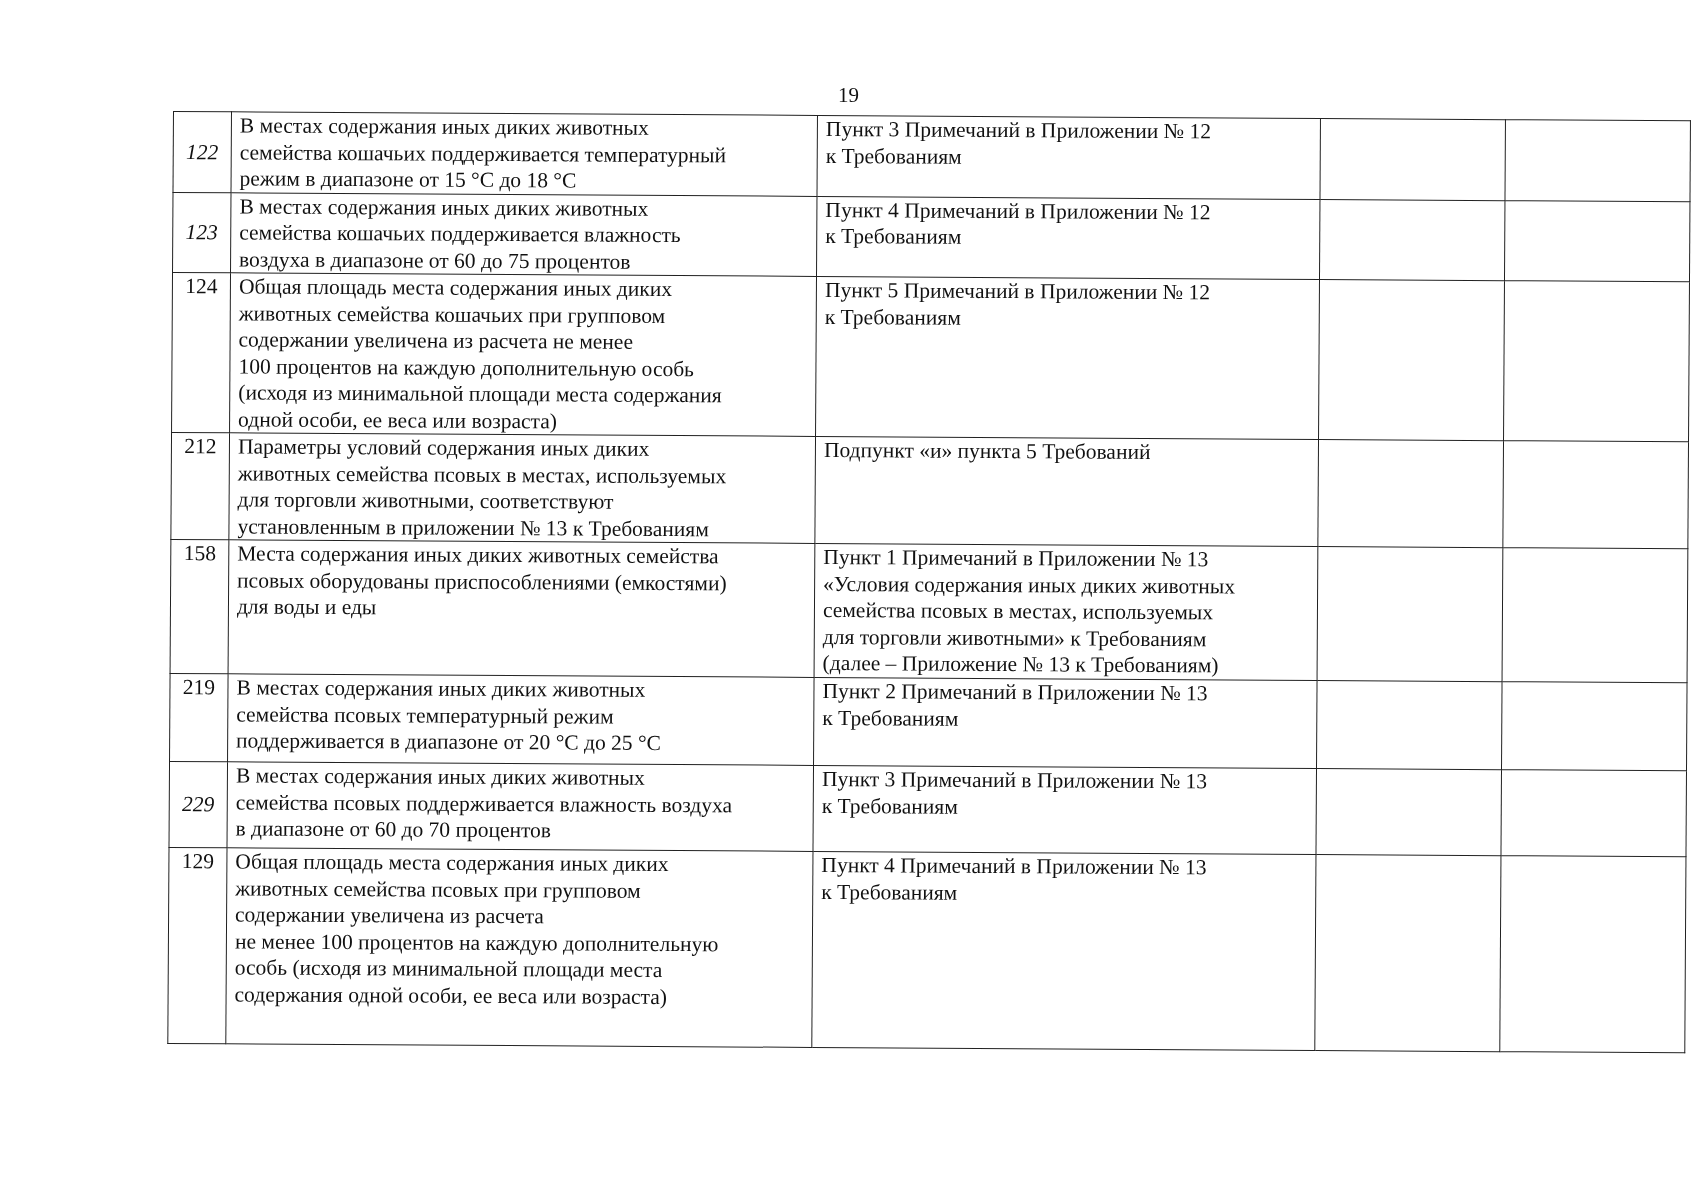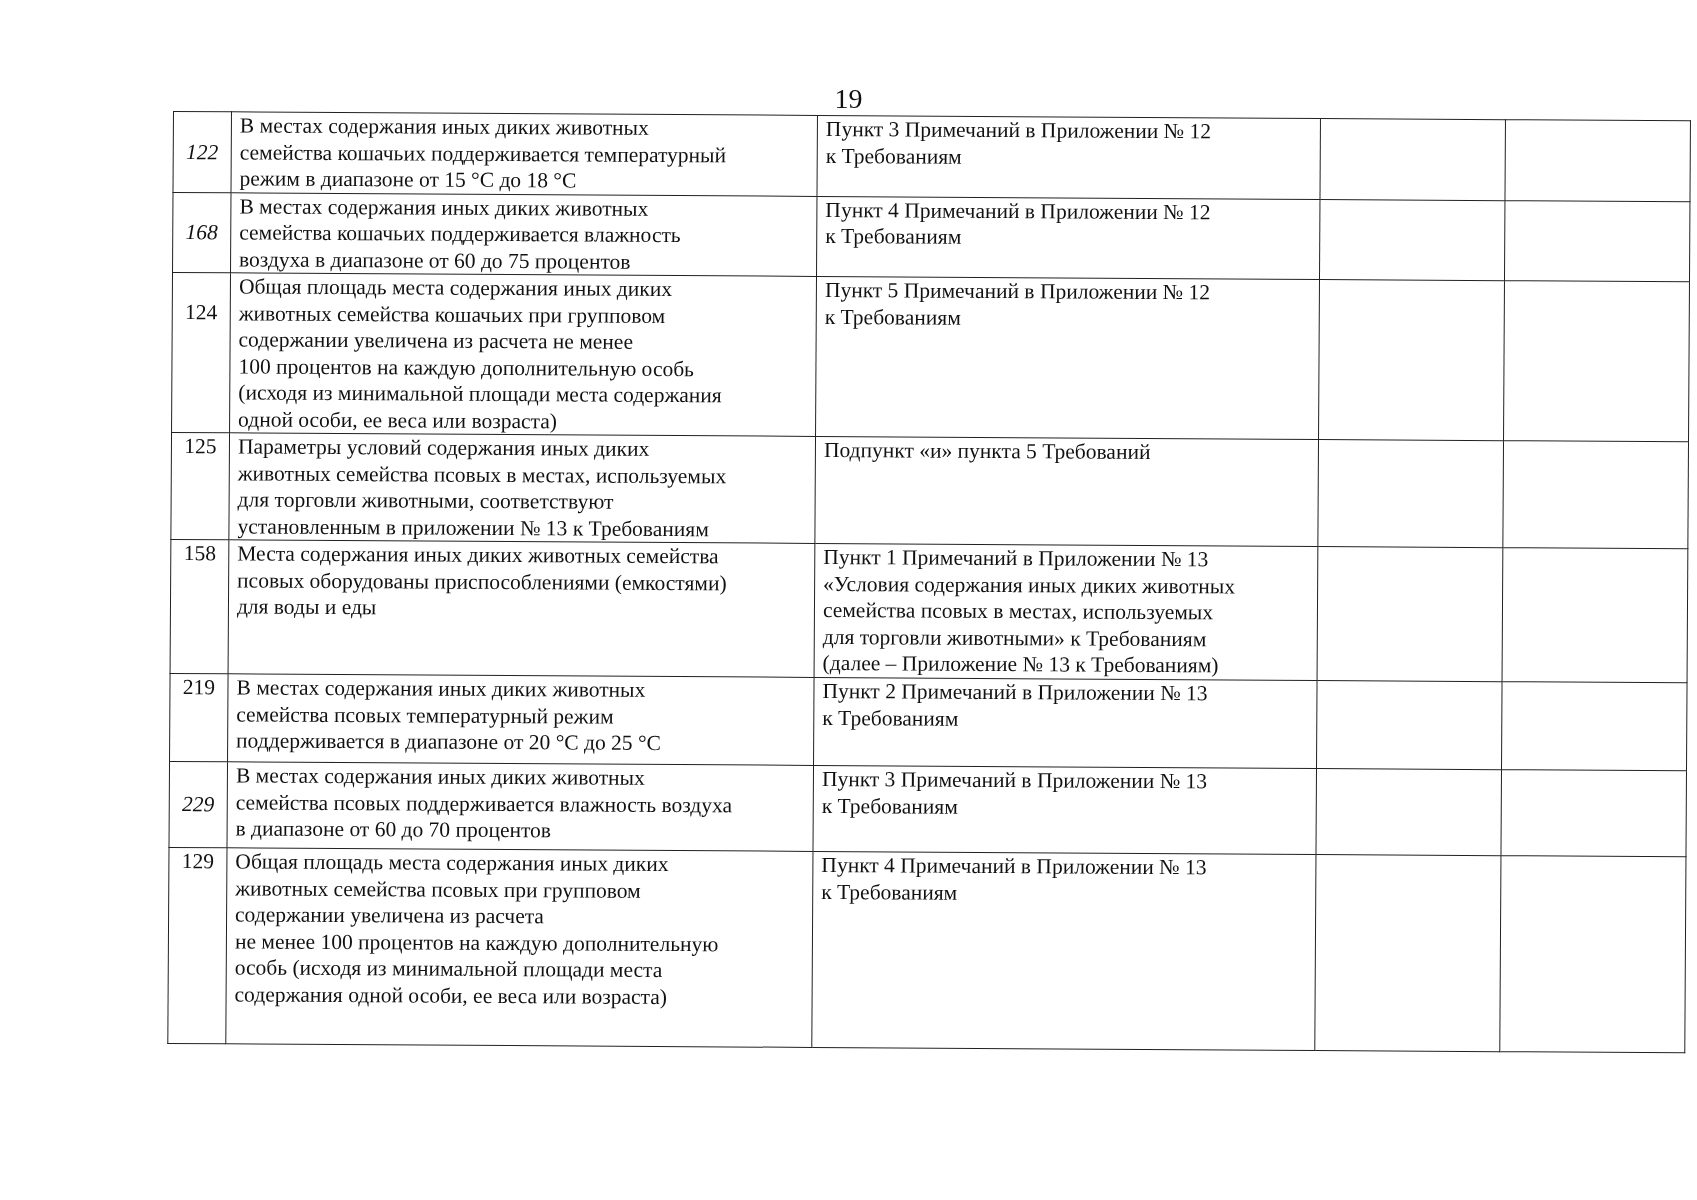--- a/index.html
+++ b/index.html
@@ -1,19 +1,19 @@
 <!DOCTYPE html>
 <html><head>
 <meta charset="utf-8">
 <style>
   html, body { margin: 0; padding: 0; background: #ffffff; }
   body { width: 1697px; height: 1200px; position: relative; overflow: hidden;
          font-family: "Liberation Serif", "DejaVu Serif", serif; color: #111; }
   .page-number { position: absolute; left: 0; width: 1697px; top: 83px; text-align: center;
-                 font-size: 28px; }
+                 font-size: 21px; }
   table.doc { position: absolute; left: 173px; top: 111px; border-collapse: collapse;
               table-layout: fixed; transform: rotate(0.35deg); transform-origin: 0 0; }
   table.doc td { border: 1.5px solid #222; vertical-align: top; font-size: 21.5px;
                  line-height: 26.5px; padding: 0 8px; }
   td.num { width: 41px; text-align: center; padding: 0 4px; }
   td.num.mid { vertical-align: middle; font-style: italic; }
   td.req { width: 569px; }
   td.ref { width: 486px; padding-top: 6px; }
   td.c4 { width: 168px; }
   td.c5 { width: 168px; }
@@ -34,54 +34,54 @@
         <span>режим в диапазоне от 15 °С до 18 °С</span>
       </td>
       <td class="ref">
         <span>Пункт 3 Примечаний в Приложении № 12</span>
         <span>к Требованиям</span>
       </td>
       <td class="c4"></td>
       <td class="c5"></td>
     </tr>
     <tr style="height:80px">
-      <td class="num mid">168</td>
+      <td class="num mid">123</td>
       <td class="req">
         <span>В местах содержания иных диких животных</span>
         <span>семейства кошачьих поддерживается влажность</span>
         <span>воздуха в диапазоне от 60 до 75 процентов</span>
       </td>
       <td class="ref">
         <span>Пункт 4 Примечаний в Приложении № 12</span>
         <span>к Требованиям</span>
       </td>
       <td class="c4"></td>
       <td class="c5"></td>
     </tr>
     <tr style="height:160px">
       <td class="num">
-          <span style="display:block;margin-top:26px">124</span>
+          <span style="display:block;">124</span>
         </td>
       <td class="req">
         <span>Общая площадь места содержания иных диких</span>
         <span>животных семейства кошачьих при групповом</span>
         <span>содержании увеличена из расчета не менее</span>
         <span>100 процентов на каждую дополнительную особь</span>
         <span>(исходя из минимальной площади места содержания</span>
         <span>одной особи, ее веса или возраста)</span>
       </td>
       <td class="ref">
         <span>Пункт 5 Примечаний в Приложении № 12</span>
         <span>к Требованиям</span>
       </td>
       <td class="c4"></td>
       <td class="c5"></td>
     </tr>
     <tr style="height:106px">
-      <td class="num">125</td>
+      <td class="num">212</td>
       <td class="req">
         <span>Параметры условий содержания иных диких</span>
         <span>животных семейства псовых в местах, используемых</span>
         <span>для торговли животными, соответствуют</span>
         <span>установленным в приложении № 13 к Требованиям</span>
       </td>
       <td class="ref">
         <span>Подпункт «и» пункта 5 Требований</span>
       </td>
       <td class="c4"></td>

